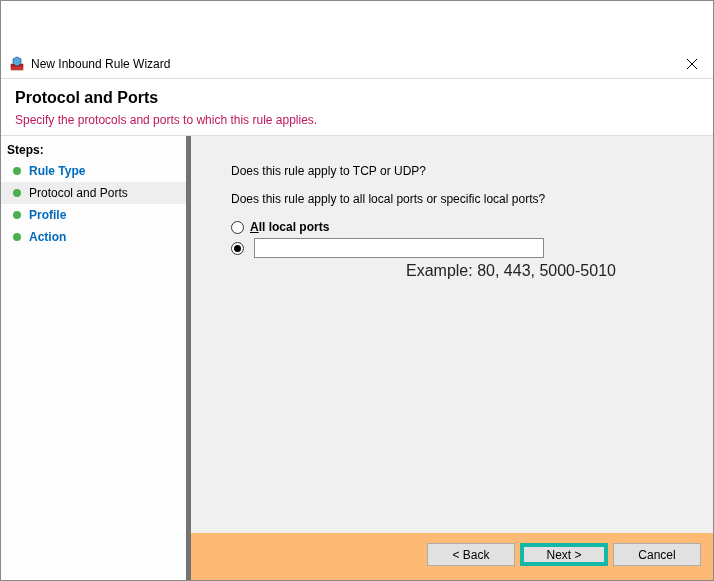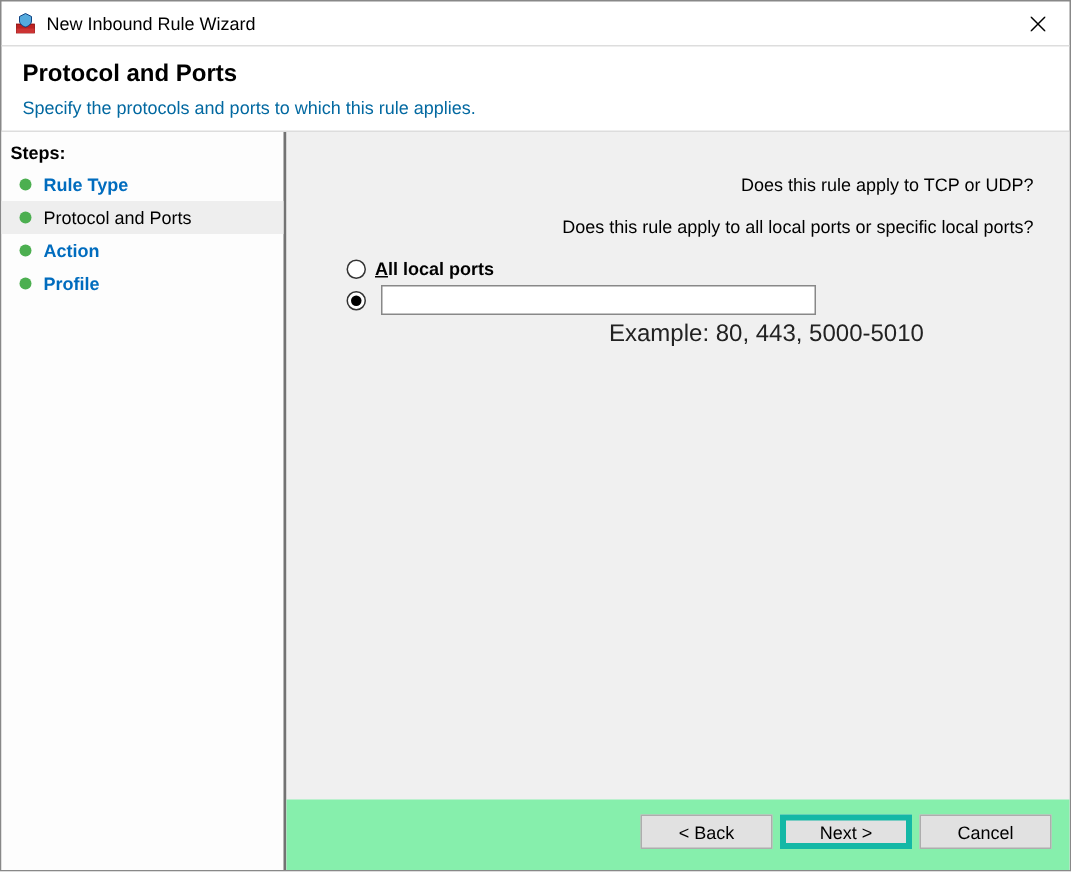--- a/index.html
+++ b/index.html
@@ -20,20 +20,21 @@
       background: #fff;
     }
     .titlebar {
       height: 30px;
       display: flex;
       align-items: center;
       padding: 0 0 0 8px;
       font-size: 12px;
       color: #000;
       border-bottom: 1px solid #ddd;
+      margin-top: 48px;
     }
     .titlebar-icon {
       width: 16px;
       height: 16px;
       margin-right: 6px;
       display: inline-flex;
       align-items: center;
       justify-content: center;
       flex-shrink: 0;
     }
@@ -53,31 +54,31 @@
       border-bottom: 1px solid #ddd;
     }
     .header-title {
       font-size: 16px;
       font-weight: bold;
       margin-bottom: 6px;
       color: #000;
     }
     .header-subtitle {
       font-size: 12px;
-      color: #0369a1;
+      color: #be185d;
     }
     .body {
       display: flex;
       flex: 1;
       min-height: 0;
     }
     .sidebar {
       width: 190px;
       background: #fdfdfd;
-      border-right: 2px solid #737373;
+      border-right: 5px solid #737373;
       padding: 4px 0 0;
     }
     .sidebar-title {
       font-size: 12px;
       font-weight: bold;
       padding: 3px 8px 3px 6px;
       color: #000;
     }
     .step-item {
       display: flex;
@@ -112,21 +113,20 @@
       padding-top: 28px;
     }
     .content-inner {
       flex: 1;
       padding: 0 24px 0 40px;
       font-size: 12px;
       color: #000;
     }
     .question {
       margin-bottom: 14px;
-      text-align: right;
     }
     .radio-group {
       margin-left: 0;
       margin-bottom: 28px;
     }
     .radio-row {
       display: flex;
       align-items: center;
       margin-bottom: 4px;
       gap: 6px;
@@ -177,21 +177,21 @@
       margin-left: 175px;
       margin-top: 4px;
       font-size: 16px;
       color: #222;
     }
     .button-bar {
       display: flex;
       justify-content: flex-end;
       gap: 5px;
       padding: 10px 12px 14px;
-      background: #86efac;
+      background: #fdba74;
     }
     .btn {
       width: 88px;
       height: 23px;
       font-size: 12px;
       background: #e1e1e1;
       border: 1px solid #adadad;
       cursor: pointer;
     }
     .btn.primary {
@@ -233,25 +233,25 @@
       <div class="step-item">
         <span class="step-bullet"></span>
         <span class="step-link">Rule Type</span>
       </div>
       <div class="step-item active">
         <span class="step-bullet"></span>
         <span class="step-current">Protocol and Ports</span>
       </div>
       <div class="step-item">
         <span class="step-bullet"></span>
+        <span class="step-link">Profile</span>
+      </div>
+      <div class="step-item">
+        <span class="step-bullet"></span>
         <span class="step-link">Action</span>
-      </div>
-      <div class="step-item">
-        <span class="step-bullet"></span>
-        <span class="step-link">Profile</span>
       </div>
     </div>
 
     <div class="content">
       <div class="content-inner">
         <div class="question">Does this rule apply to TCP or UDP?</div>
 
         <div class="question">Does this rule apply to all local ports or specific local ports?</div>
         <div class="radio-group" style="margin-bottom:12px;">
           <div class="radio-row">

